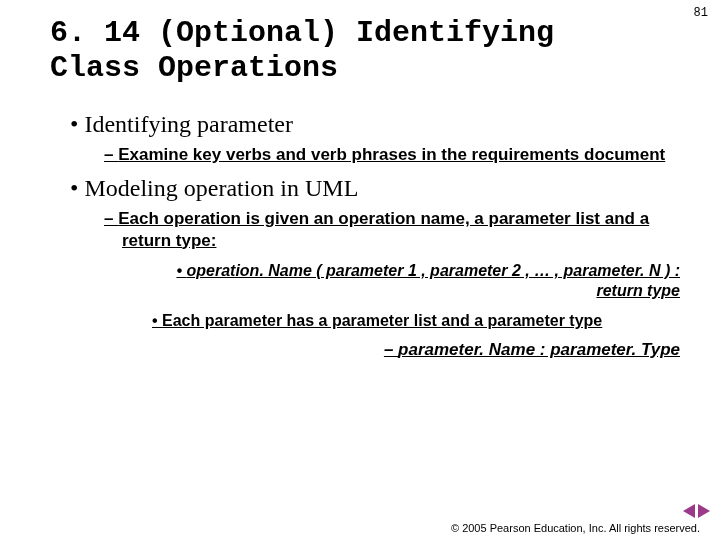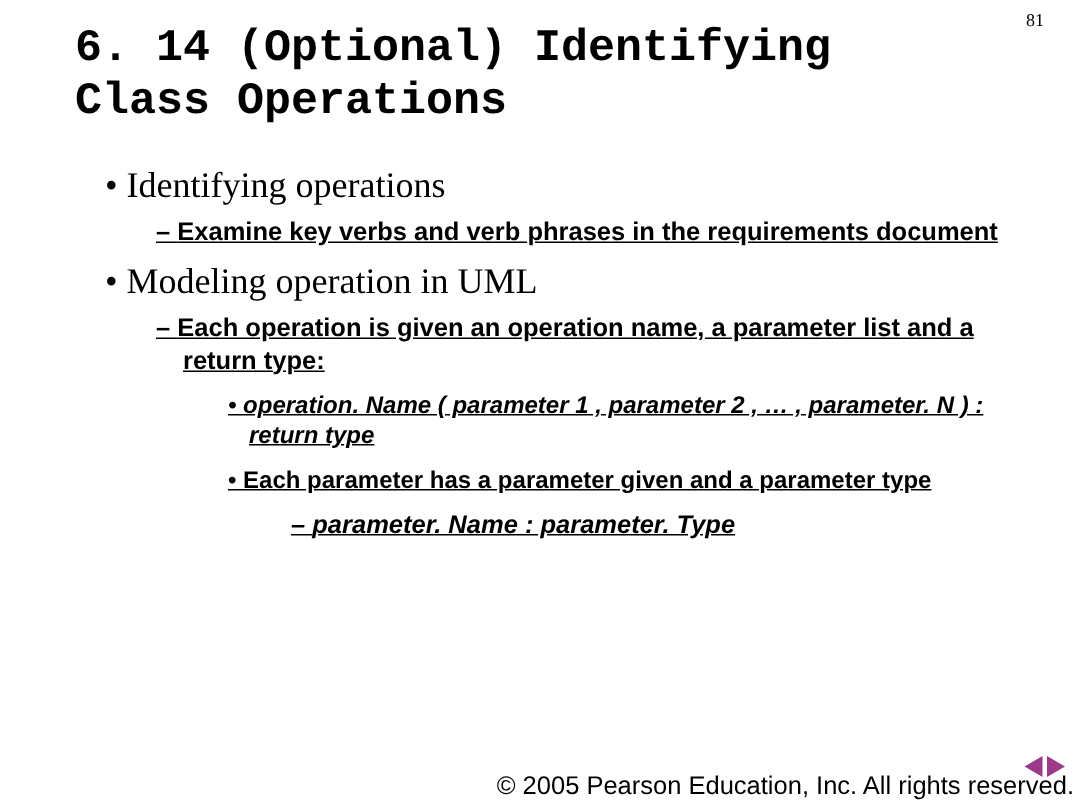--- a/index.html
+++ b/index.html
@@ -7,22 +7,22 @@
     width: 720px;
     height: 540px;
     background: #fff;
     font-family: "Times New Roman", Times, serif;
     position: relative;
     overflow: hidden;
   }
   .page-num {
     position: absolute;
     top: 6px;
-    right: 24px;
-    font-family: Liberation Serif, serif;
+    right: 12px;
+    font-family: Liberation Mono, monospace;
     font-size: 12px;
     color: #000;
     text-align: center;
   }
   .title {
     font-family: Liberation Mono, monospace;
     font-weight: bold;
     font-size: 30px;
     color: #000;
     padding: 16px 140px 10px 50px;
@@ -65,41 +65,42 @@
     margin-top: 10px;
     text-indent: -14px;
     padding-left: 14px;
     line-height: 1.25;
   }
   .lvl3 > li::before {
     content: "•  ";
   }
   .lvl3 .italic-line {
     font-style: italic;
+    text-align: right;
   }
   .lvl4 {
     padding-left: 28px;
   }
   .lvl4 > li {
     font-family: Arial, Helvetica, sans-serif;
     font-weight: bold;
     font-size: 17px;
     margin-top: 8px;
     text-indent: -16px;
     padding-left: 16px;
   }
   .lvl4 > li::before {
     content: "–  ";
   }
   .footer {
     position: absolute;
     bottom: 6px;
-    right: 4px;
+    right: 20px;
     font-family: Arial, Helvetica, sans-serif;
-    font-size: 17px;
+    font-size: 11px;
     color: #000;
   }
   .nav {
     position: absolute;
     bottom: 22px;
     right: 10px;
     display: flex;
     gap: 3px;
   }
   .nav .tri {
@@ -114,34 +115,34 @@
 </head>
 <body>
 
 <div class="page-num">81</div>
 
 <h1 class="title">6. 14 (Optional) Identifying Class Operations</h1>
 
 <div class="content">
   <ul class="lvl1">
     <li>
-      <span>Identifying operations</span>
+      <span>Identifying parameter</span>
       <ul class="lvl2">
         <li>Examine key verbs and verb phrases in the requirements document</li>
       </ul>
     </li>
     <li>
       <span>Modeling operation in UML</span>
       <ul class="lvl2">
         <li>
           <span>Each operation is given an operation name, a parameter list and a return type:</span>
           <ul class="lvl3">
             <li class="italic-line">operation. Name ( parameter 1 , parameter 2 , … , parameter. N ) : return type</li>
             <li>
-              <span>Each parameter has a parameter given and a parameter type</span>
+              <span>Each parameter has a parameter list and a parameter type</span>
               <ul class="lvl4">
                 <li class="italic-line">parameter. Name : parameter. Type</li>
               </ul>
             </li>
           </ul>
         </li>
       </ul>
     </li>
   </ul>
 </div>

